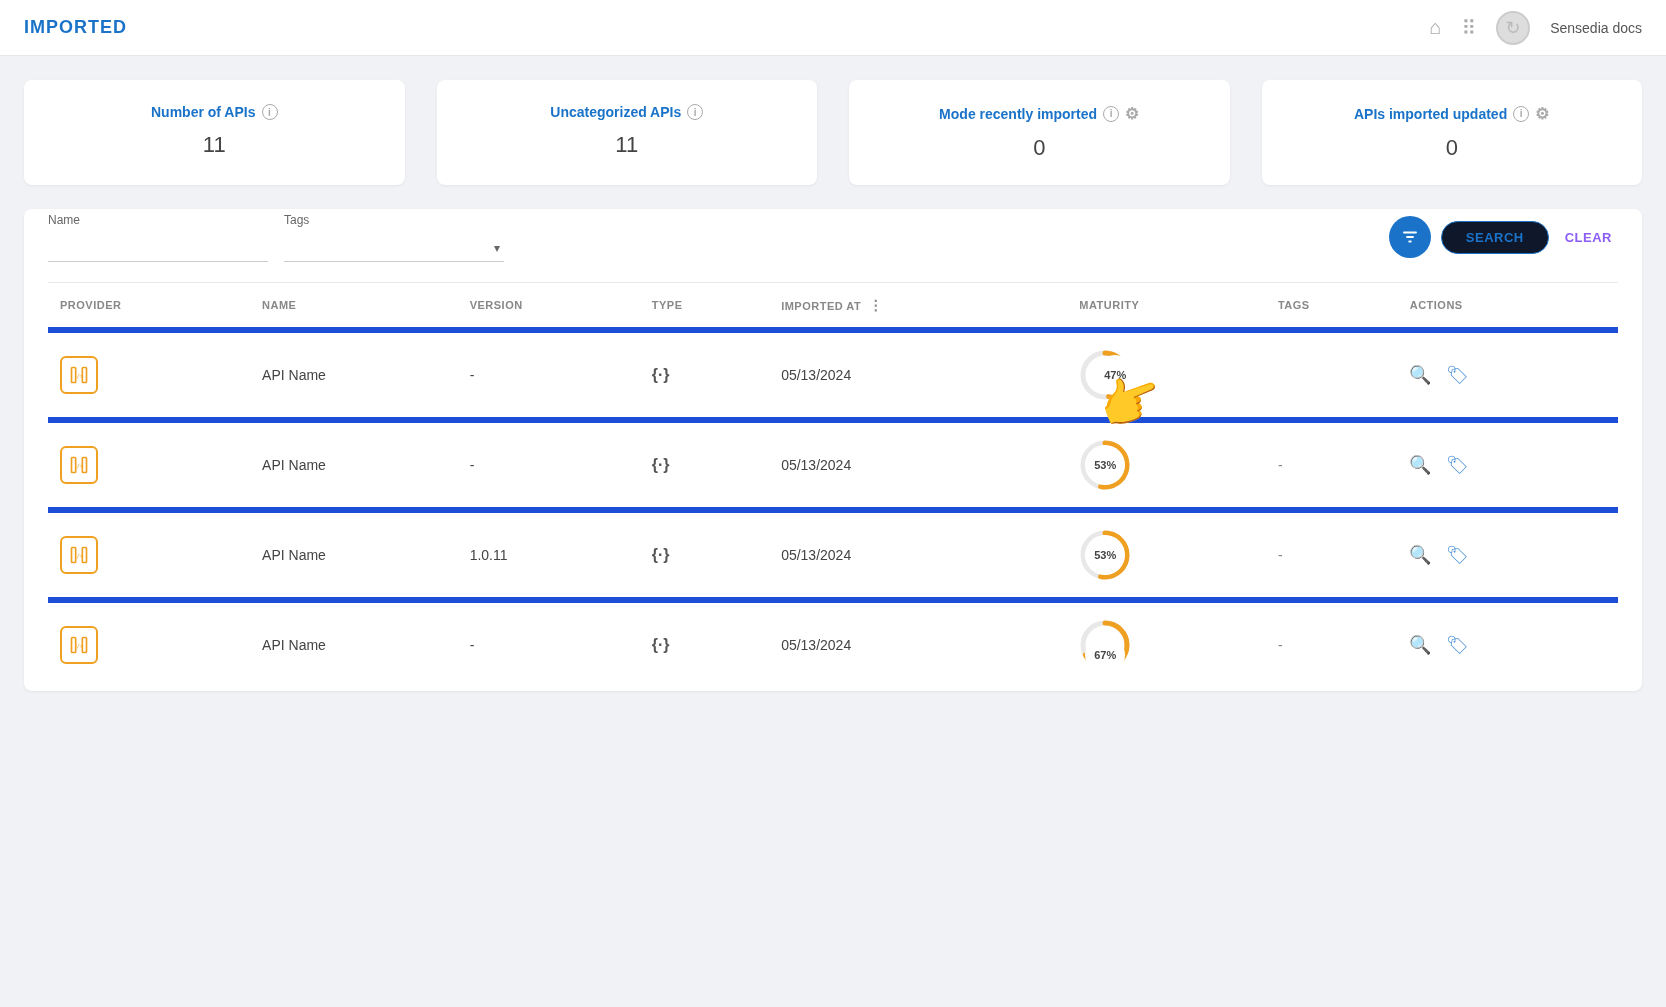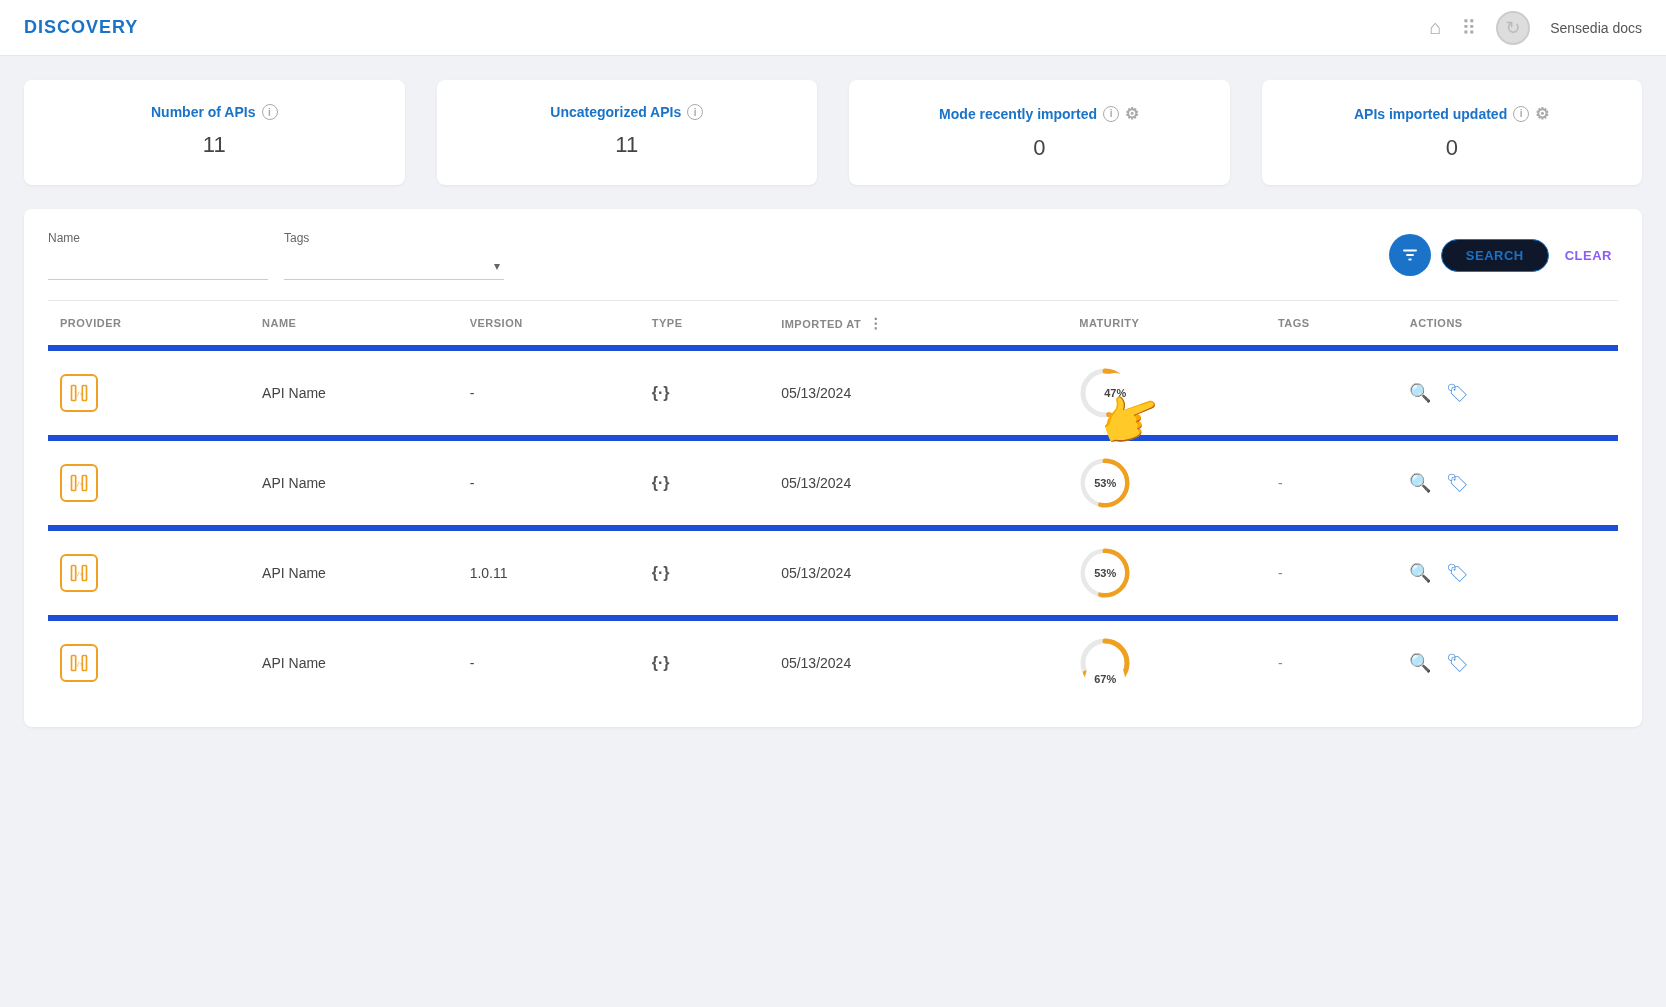--- a/index.html
+++ b/index.html
@@ -97,21 +97,21 @@
     .gear-icon {
       color: #aaa;
       font-size: 16px;
       cursor: pointer;
     }
 
     
     .filter-panel {
       background: #fff;
       border-radius: 8px;
-      padding: 22px 24px;
+      padding: 4px 24px;
       box-shadow: 0 1px 3px rgba(0,0,0,0.06);
     }
     .filter-row {
       display: flex;
       align-items: flex-end;
       gap: 16px;
       margin-bottom: 20px;
     }
     .filter-field {
       display: flex;
@@ -279,21 +279,21 @@
       font-size: 52px;
       pointer-events: none;
       z-index: 10;
       transform: rotate(-20deg);
     }
   </style>
 </head>
 <body>
 
 <nav class="topnav">
-  <span class="topnav-logo">DISCOVERY</span>
+  <span class="topnav-logo">IMPORTED</span>
   <div class="topnav-right">
     <span class="topnav-icon">⌂</span>
     <span class="topnav-icon">⠿</span>
     <div class="topnav-avatar">
       <span style="color:#bbb; font-size:18px;">↻</span>
     </div>
     <span class="topnav-username">Sensedia docs</span>
   </div>
 </nav>
 
@@ -493,21 +493,21 @@
             <td>
               <span class="type-icon">{·}</span>
             </td>
             <td>05/13/2024</td>
             <td>
               <div style="position:relative;width:52px;height:52px;">
                 <svg width="52" height="52" viewBox="0 0 52 52">
                   <circle cx="26" cy="26" r="22" fill="none" stroke="#e8e8e8" stroke-width="5"></circle>
                   <circle cx="26" cy="26" r="22" fill="none" stroke="#f0a020" stroke-width="5" stroke-dasharray="138.16" stroke-dashoffset="45.59" stroke-linecap="round" transform="rotate(-90 26 26)"></circle>
                 </svg>
-                <div class="maturity-inner" style="top:22px;left:6px;">67%</div>
+                <div class="maturity-inner" style="top:16px;left:6px;">67%</div>
               </div>
             </td>
             <td class="tags-cell">-</td>
             <td>
               <span class="action-icon">🔍</span>
               <span class="action-icon" style="color:#4a90d9;">🏷</span>
             </td>
           </tr>
         </tbody>
       </table>

